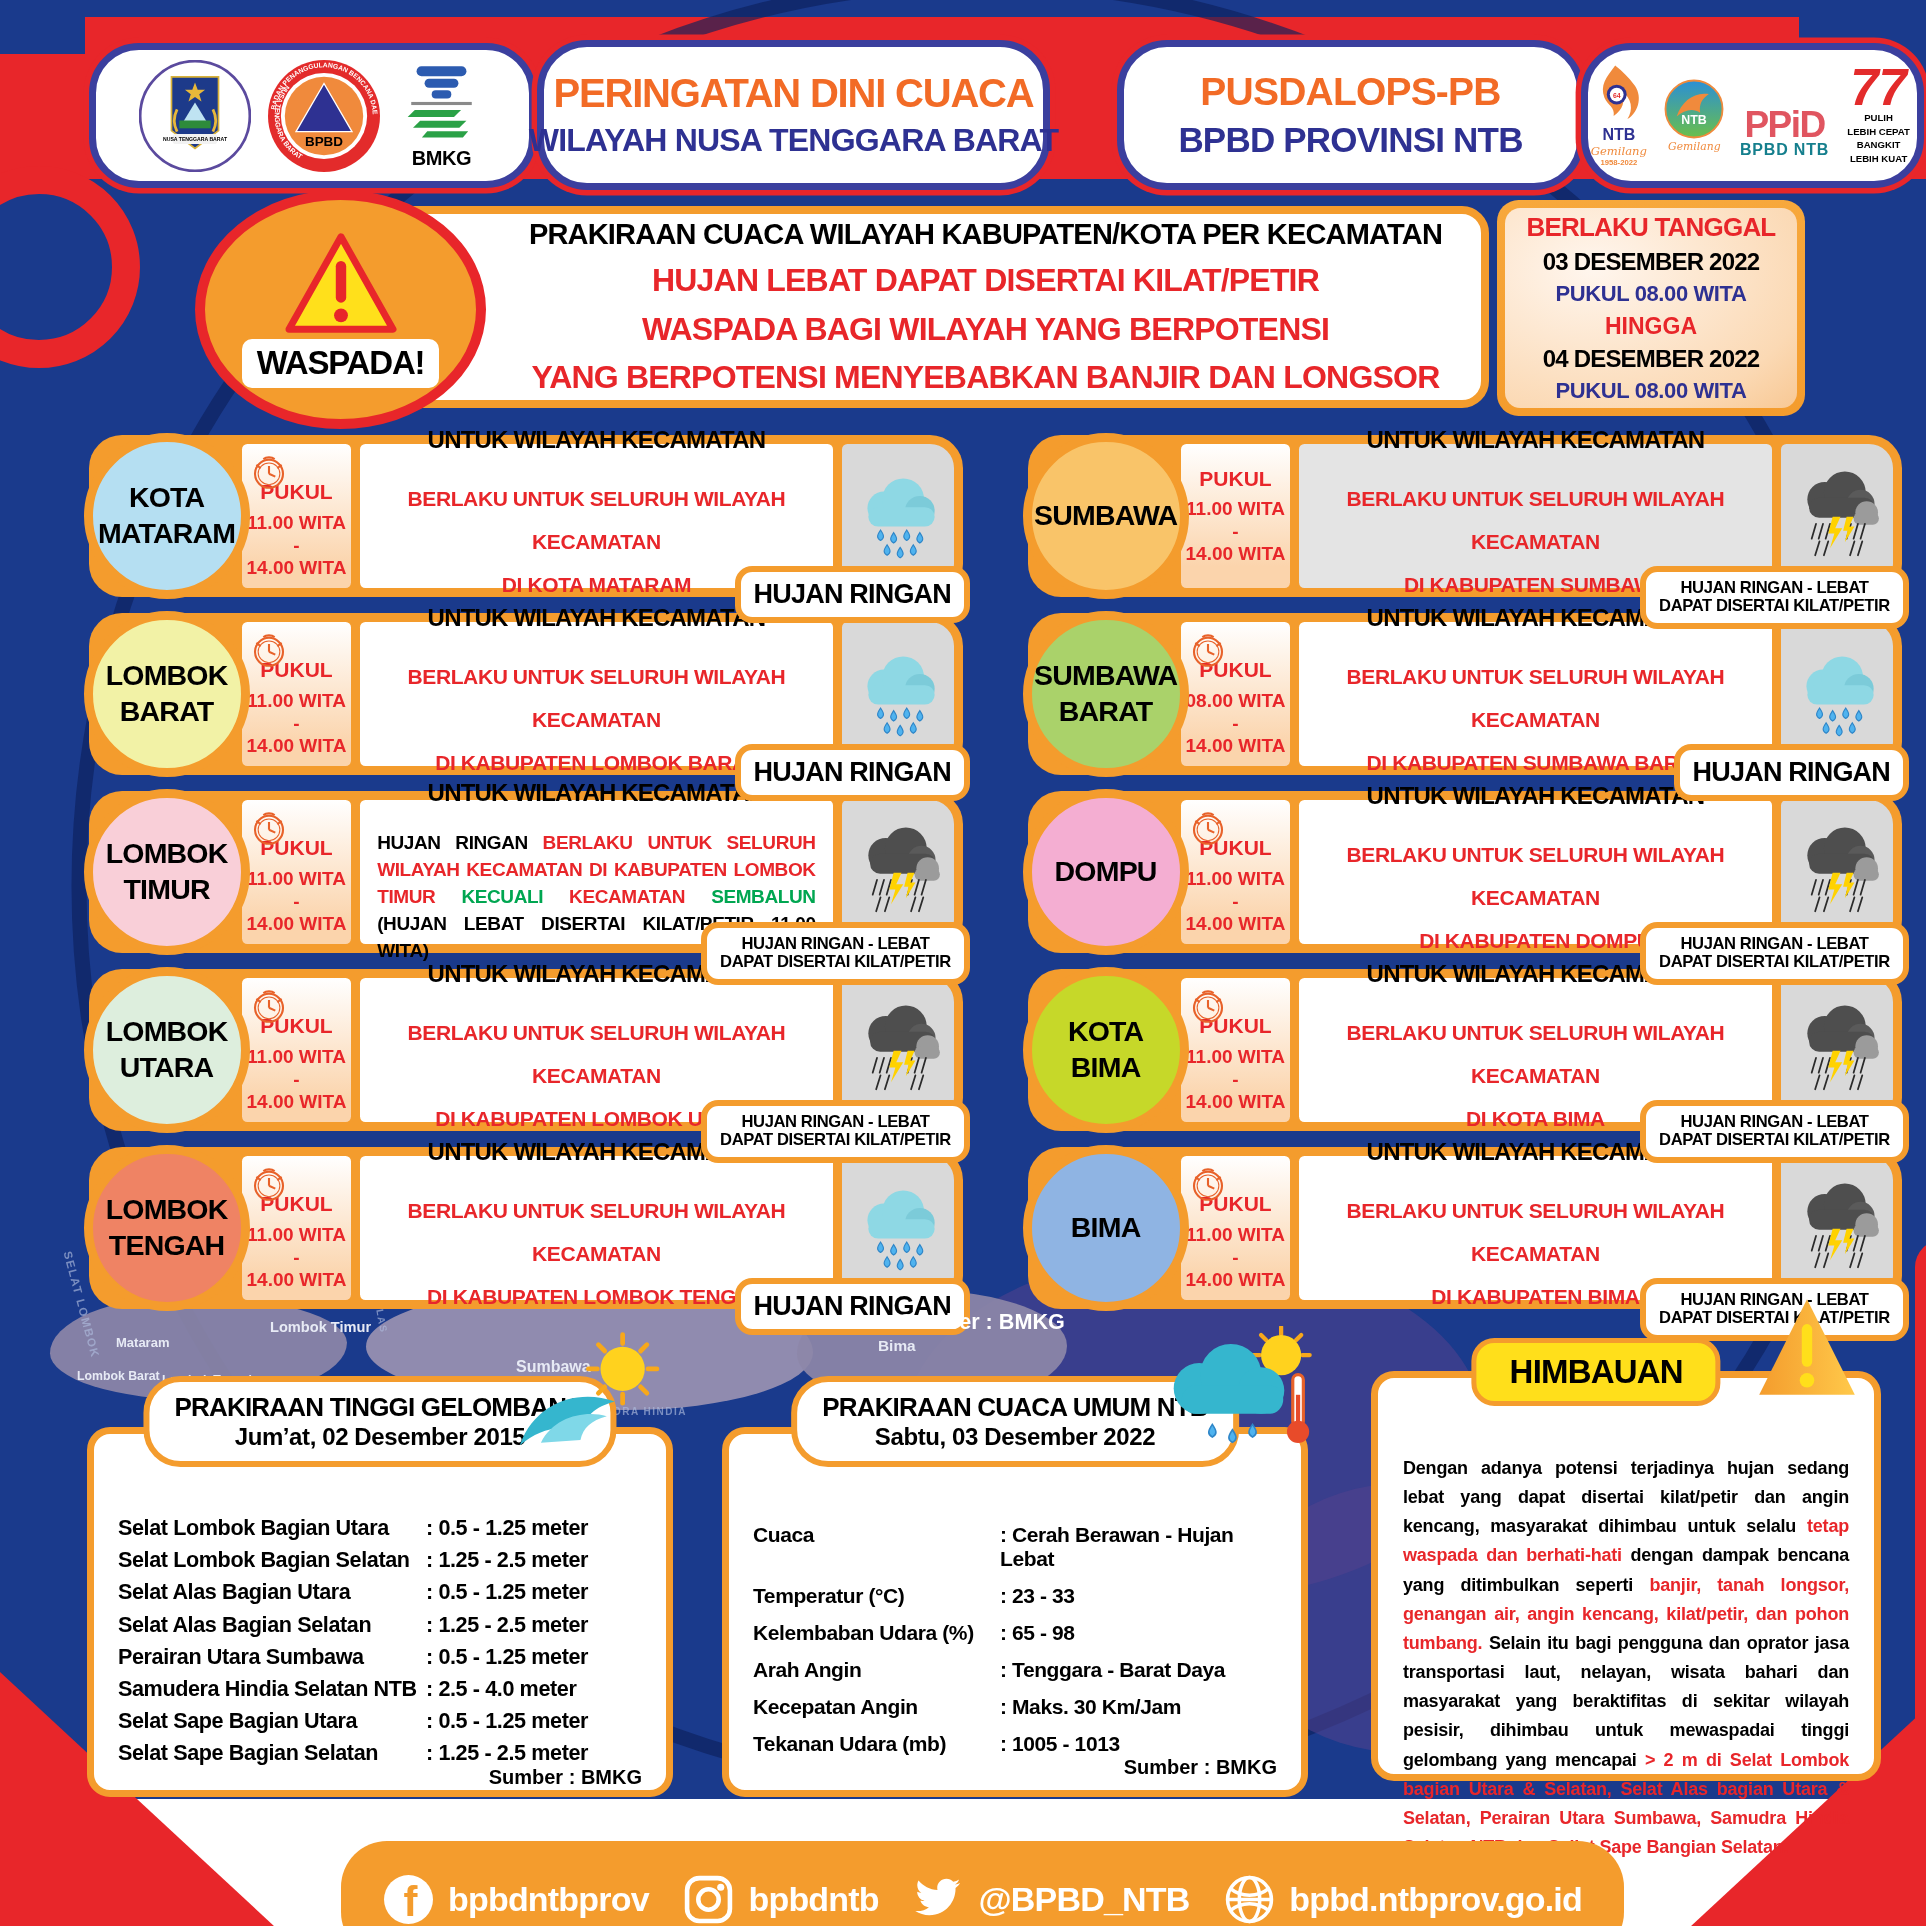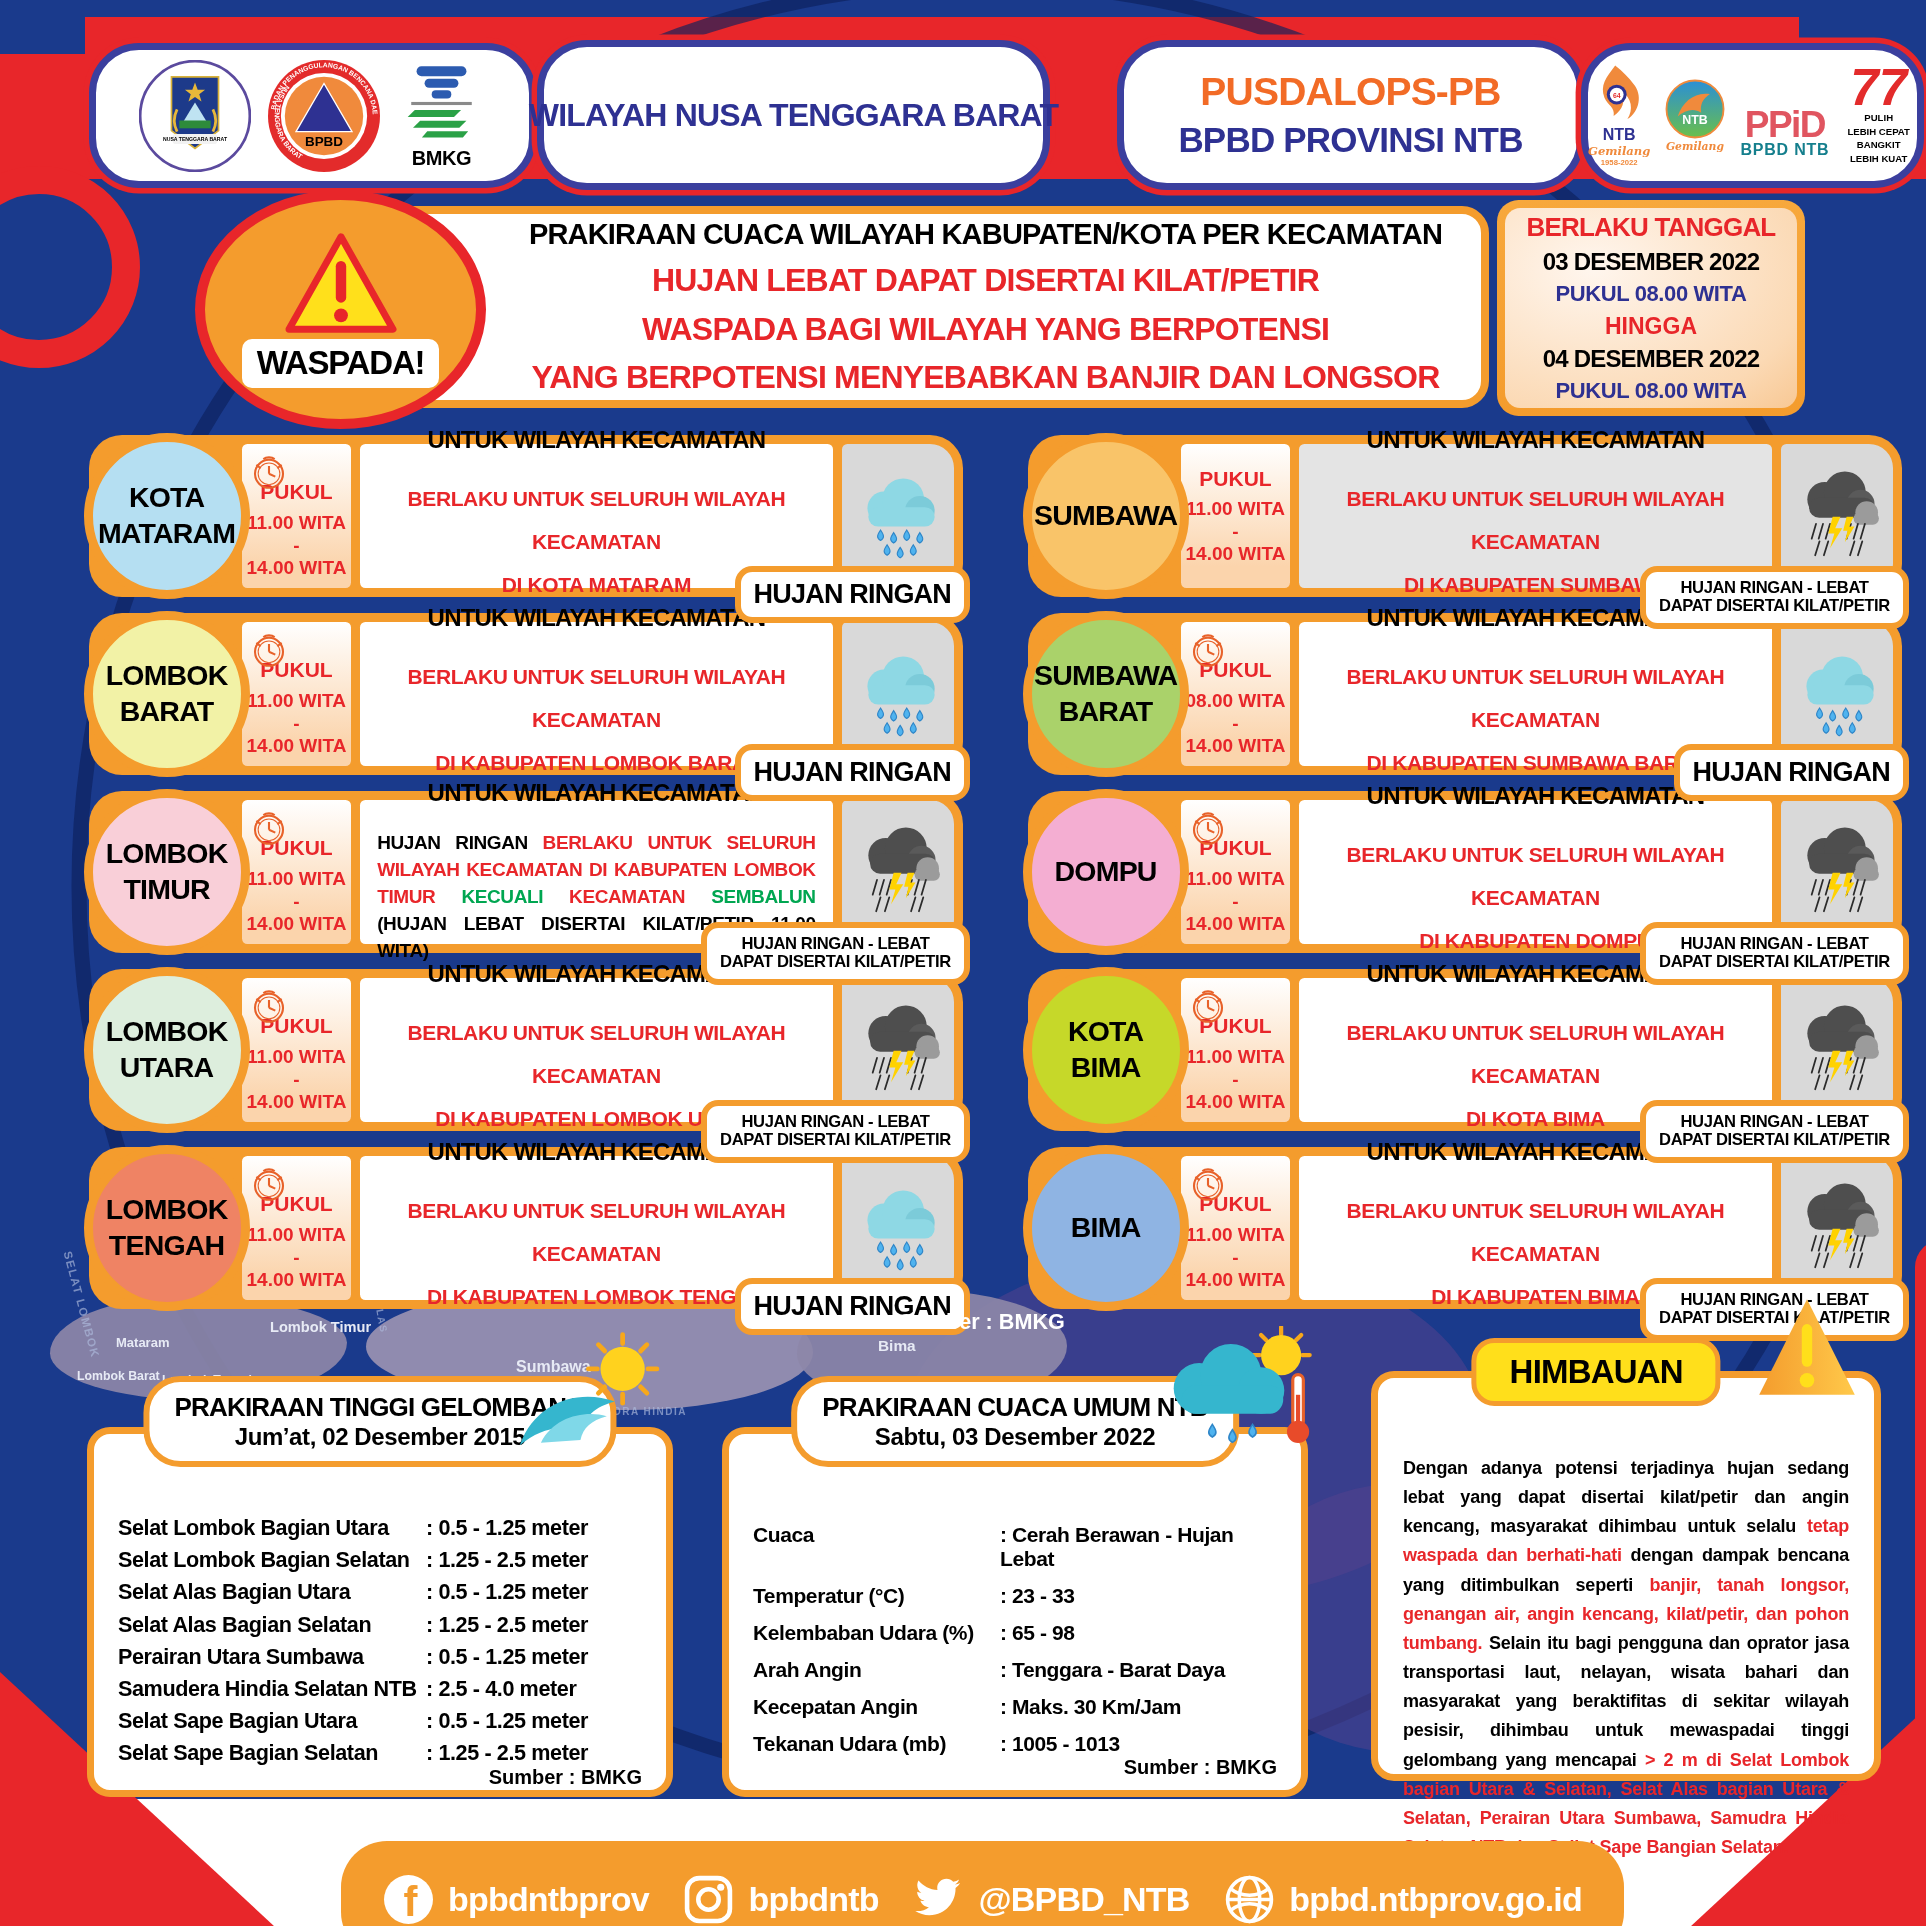--- a/index.html
+++ b/index.html
@@ -29,21 +29,21 @@
   .title-box{left:537px;top:40px;width:499px;height:136px;flex-direction:column;gap:5.4px;}
   .pusdalops-box{left:1117px;top:40px;width:453px;height:136px;flex-direction:column;gap:6.2px;}
   .logos-right{left:1581px;top:43px;width:329px;height:131px;gap:10px;}
   .title-1{font-size:40px;font-weight:700;color:#F26B26;letter-spacing:-1.2px;white-space:nowrap;}
   .title-2{font-size:32px;font-weight:700;color:#2E3192;letter-spacing:-0.8px;white-space:nowrap;}
   .pus-1{font-size:39px;font-weight:700;color:#F26B26;letter-spacing:-0.8px;}
   .pus-2{font-size:35px;font-weight:700;color:#2E3192;letter-spacing:-0.8px;}
   .logo-item{display:flex;flex-direction:column;align-items:center;justify-content:center;}
   .bmkg-word{font-size:20px;font-weight:700;color:#000;letter-spacing:-0.4px;margin-top:-3.1px;}
   .ntb64-ntb{font-size:16px;font-weight:700;color:#2E3192;margin-top:-3.9px;}
-  .script{font-family:"DejaVu Serif",serif;font-style:italic;font-weight:700;color:#F08A3C;}
+  .script{font-family:"DejaVu Serif",serif;font-style:italic;font-weight:400;color:#F08A3C;}
   .ntb64-years{font-size:7.7px;font-weight:700;color:#F08A3C;}
   .ppid-word{font-size:37px;font-weight:700;color:#E05560;letter-spacing:-1.5px;line-height:.9;margin-top:36px;}
   .ppid-sub{font-size:16px;font-weight:700;color:#157F8D;letter-spacing:0.8px;}
   .num77{font-size:51px;font-weight:700;font-style:italic;color:#E32B2B;line-height:.85;}
   .slogan{font-size:9.6px;font-weight:700;color:#000;line-height:1.2;}
   
   .warning-box{position:absolute;left:266px;top:206px;width:1223px;height:202px;background:#fff;border:8.5px solid #F49C2D;border-radius:27px;display:flex;flex-direction:column;align-items:center;justify-content:center;gap:11.6px;padding-left:216px;box-sizing:border-box;z-index:2;text-align:center;}
   .w-black{font-size:29px;font-weight:700;color:#000;letter-spacing:-0.8px;white-space:nowrap;}
   .w-red{font-size:32px;font-weight:700;color:#E8262A;letter-spacing:-0.8px;white-space:nowrap;}
   .waspada-ellipse{position:absolute;left:195px;top:190px;width:291px;height:239px;background:#F49C2D;border:10px solid #E8262A;border-radius:50%;display:flex;flex-direction:column;align-items:center;justify-content:center;gap:3.9px;z-index:3;box-sizing:border-box;}
@@ -176,20 +176,21 @@
           <polygon points="20,55 72,55 64,63 12,63"></polygon>
           <polygon points="26,67 78,67 70,75 18,75"></polygon>
           <polygon points="34,79 80,79 74,86 28,86"></polygon>
         </g>
       </svg>
       <div class="bmkg-word">BMKG</div>
     </div>
   </div>
 
   <div class="hdr-box title-box">
+    <div class="title-1">PERINGATAN DINI CUACA</div>
     <div class="title-2">WILAYAH NUSA TENGGARA BARAT</div>
   </div>
 
   <div class="hdr-box pusdalops-box">
     <div class="pus-1">PUSDALOPS-PB</div>
     <div class="pus-2">BPBD PROVINSI NTB</div>
   </div>
 
   <div class="hdr-box logos-right">
     <div class="logo-item" style="position:relative;width:65px;">

